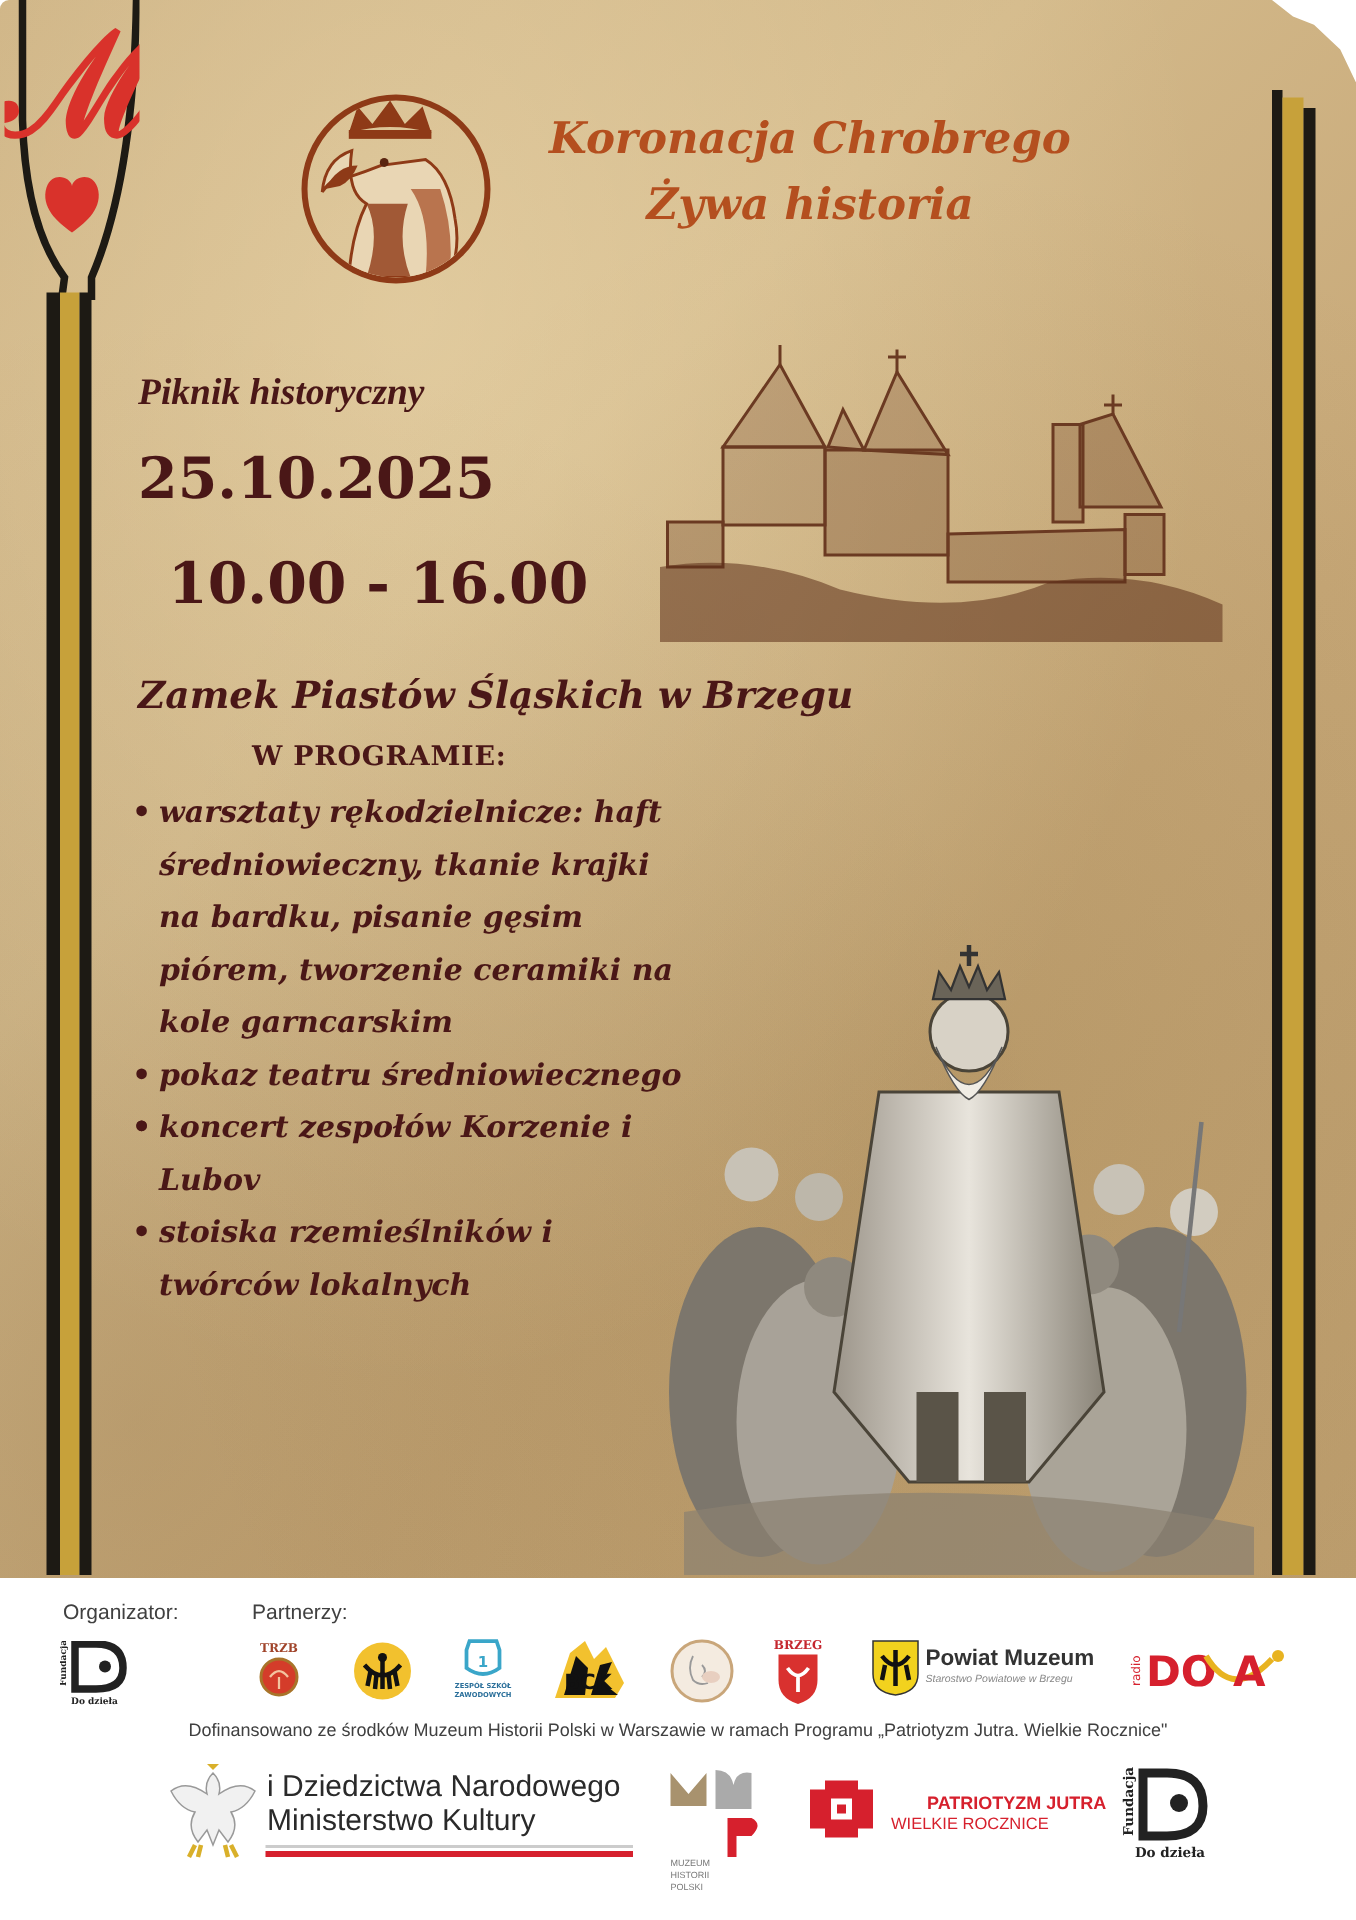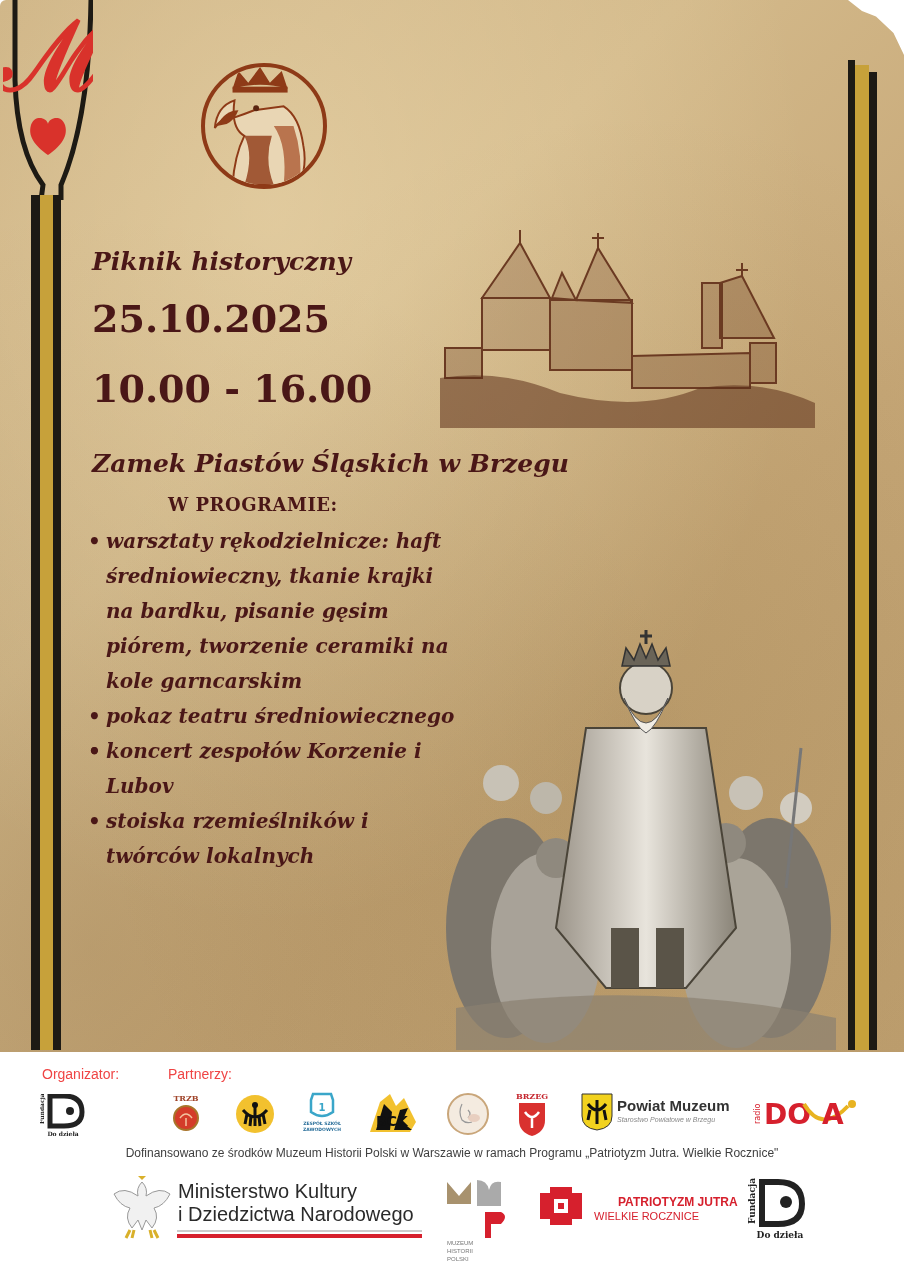--- a/index.html
+++ b/index.html
@@ -19,38 +19,38 @@
   .left-border { position:absolute; left:0; top:0; width:100px; height:1052px; }
   .left-frame-curve { position:absolute; left:3px; top:0; width:90px; height:200px; }
   .stripe { position:absolute; }
   .stripe-black { background:#1d1a14; }
   .stripe-gold { background:#c7a13a; }
 
   .eagle-circle { position:absolute; left:201px; top:63px; width:126px; height:126px; border:4px solid #8e3a17; border-radius:50%; box-sizing:border-box; overflow:hidden; }
   .title { position:absolute; left:360px; top:70px; width:360px; text-align:center; color:#b44f1f; font-weight:bold; font-size:29px; line-height:44px; font-family:"DejaVu Serif", serif; font-style:italic; }
 
   .event-block { position:absolute; left:92px; top:242px; color:#4a1717; font-family:"DejaVu Serif", serif; font-weight:bold; }
-  .ev-subtitle { font-size:25px; line-height:40px; font-style:italic; }
+  .ev-subtitle { font-size:25px; line-height:40px; font-style:italic;font-family:Liberation Serif, serif; }
   .ev-date { font-size:38px; line-height:70px; margin-top:2px; }
-  .ev-time { font-size:38px; line-height:70px; }
+  .ev-time { font-size:38px; line-height:70px;margin-left:20px; }
   .ev-place { font-size:25px; line-height:40px; font-style:italic; margin-top:20px; white-space:nowrap; }
 
   .castle { position:absolute; left:440px; top:228px; width:380px; height:200px; }
 
   .program { position:absolute; left:88px; top:490px; width:370px; color:#4a1717; font-family:"DejaVu Serif", serif; font-weight:bold; font-style:italic; }
   .program-heading { font-size:18px; text-align:left; padding-left:80px; line-height:30px; font-style:normal; letter-spacing:0.5px; }
   .program ul { list-style:none; margin:4px 0 0 0; padding:0; }
   .program li { position:relative; padding-left:18px; font-size:20px; line-height:35px; }
   .program li .bullet { position:absolute; left:0; top:0; font-style:normal; }
 
   .king { position:absolute; left:436px; top:628px; width:420px; height:422px; }
 
   
   .footer { position:absolute; left:0; top:1052px; width:904px; height:228px; background:#ffffff; font-family:"Liberation Sans", sans-serif; color:#222; }
-  .lbl { position:absolute; top:14px; font-size:14px; color:#ef4444; }
+  .lbl { position:absolute; top:14px; font-size:14px; color:#404040; }
   .logo { position:absolute; display:flex; align-items:flex-end; justify-content:center; }
   .funding { position:absolute; left:0; width:904px; top:94px; text-align:center; font-size:12px; color:#404040; }
   .mkidn-text { position:absolute; left:178px; top:128px; font-size:20px; line-height:23px; color:#2a2a2a; }
   .mkidn-line { position:absolute; left:177px; top:182px; width:245px; height:4px; background:#d6202d; }
   .mkidn-line2 { position:absolute; left:177px; top:178px; width:245px; height:2px; background:#ccc; }
   .pj-text1 { position:absolute; left:594px; top:143px; font-size:12px; font-weight:bold; color:#d6202d;padding-left:24px; }
   .pj-text2 { position:absolute; left:594px; top:158px; font-size:11px; color:#d6202d; }
   .mhp-text { position:absolute; left:447px; top:187px; font-size:6px; line-height:8px; color:#777; }
   .pb-title { position:absolute; left:617px; top:45px; font-size:15px; font-weight:bold; color:#333; }
   .pb-sub { position:absolute; left:617px; top:64px; font-size:7px; font-style:italic; color:#888; }
@@ -82,20 +82,24 @@
       <path d="M28 22 L34 4 L44 16 L56 0 L66 16 L78 4 L84 22 Q56 14 28 22 Z" fill="#8e3a17"></path>
       <rect x="28" y="20" width="56" height="6" fill="#8e3a17"></rect>
       <path d="M30 34 Q12 40 10 62 Q18 50 28 52 Q40 48 50 44 L80 40 Q96 50 100 80 Q104 100 96 120 L28 120 Q30 90 40 70 Q26 62 30 34 Z" fill="#e9d6b4" stroke="#8e3a17" stroke-width="2"></path>
       <path d="M12 60 Q20 44 34 44 Q30 54 22 58 Z" fill="#8e3a17"></path>
       <circle cx="52" cy="42" r="3" fill="#5a2510"></circle>
       <path d="M40 70 Q50 90 40 120 L70 120 Q60 95 68 70 Z" fill="#8e3a17" opacity="0.8"></path>
       <path d="M70 60 Q84 80 80 120 L96 120 Q100 90 90 60 Z" fill="#a44a22" opacity="0.7"></path>
     </svg>
   </div>
 
+  <div class="title">
+    <div>Koronacja Chrobrego</div>
+    <div>Żywa historia</div>
+  </div>
 
   <div class="event-block">
     <div class="ev-subtitle">Piknik historyczny</div>
     <div class="ev-date">25.10.2025</div>
     <div class="ev-time">10.00 - 16.00</div>
     <div class="ev-place">Zamek Piastów Śląskich w Brzegu</div>
   </div>
 
   <svg class="castle" viewBox="0 0 380 200">
     <g fill="none" stroke="#6b3a22" stroke-width="2">
@@ -242,22 +246,22 @@
   <div class="funding">Dofinansowano ze środków Muzeum Historii Polski w Warszawie w ramach Programu „Patriotyzm Jutra. Wielkie Rocznice"</div>
 
   <div class="logo" style="left:110px; top:122px; width:64px; height:66px;">
     <svg viewBox="0 0 64 66" width="64" height="66">
       <path d="M32 6 L28 2 L36 2 Z" fill="#d9b02a"></path>
       <path d="M32 8 Q26 14 28 22 Q14 12 4 20 Q10 32 20 34 Q14 44 22 54 L28 46 L32 56 L36 46 L42 54 Q50 44 44 34 Q54 32 60 20 Q50 12 36 22 Q38 14 32 8 Z" fill="#f1f1f1" stroke="#999" stroke-width="1"></path>
       <path d="M20 56 L16 64 M24 56 L22 64 M40 56 L42 64 M44 56 L48 64" stroke="#d9b02a" stroke-width="3"></path>
     </svg>
   </div>
   <div class="mkidn-text">
+    <div>i Dziedzictwa Narodowego</div>
     <div>Ministerstwo Kultury</div>
-    <div>i Dziedzictwa Narodowego</div>
   </div>
   <div class="mkidn-line2"></div>
   <div class="mkidn-line"></div>
 
   <div class="logo" style="left:445px; top:126px; width:66px; height:62px;">
     <svg viewBox="0 0 66 62" width="66" height="62">
       <path d="M2 4 L14 18 L26 4 L26 26 L2 26 Z" fill="#a8926e"></path>
       <path d="M32 2 Q42 2 44 12 Q46 2 56 4 L56 28 L32 28 Z" fill="#aaa"></path>
       <path d="M40 34 L56 34 Q64 38 56 46 L46 46 L46 60 L40 60 Z" fill="#d6202d"></path>
     </svg>

